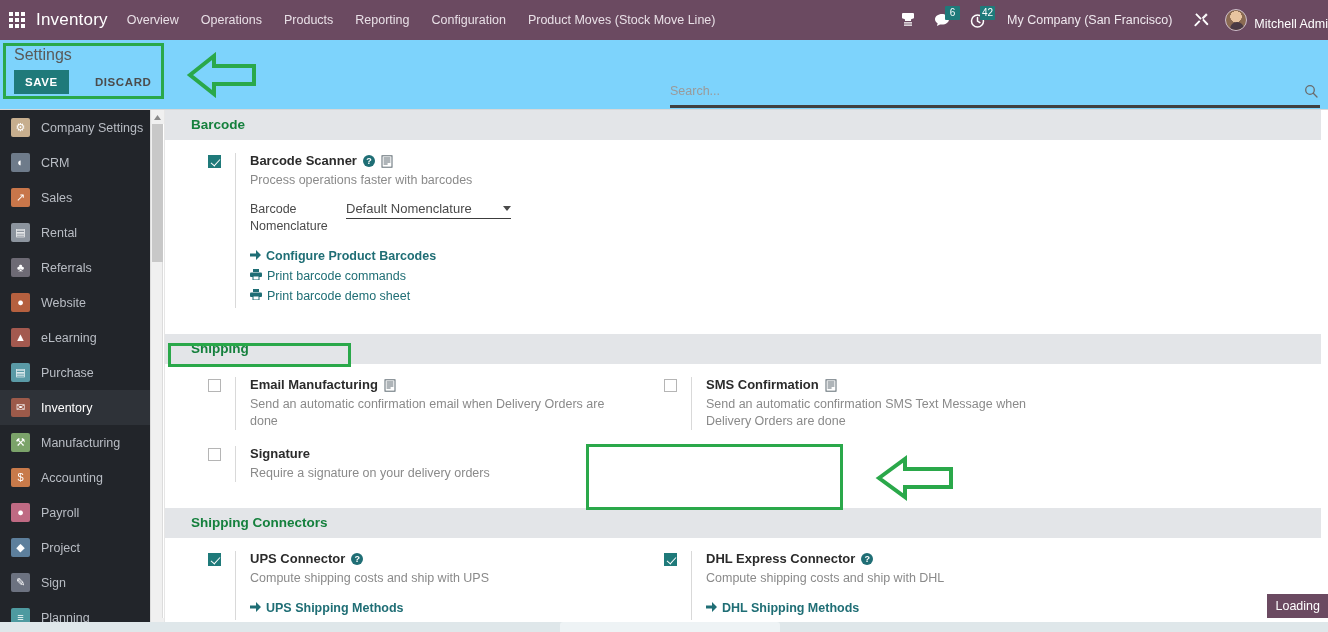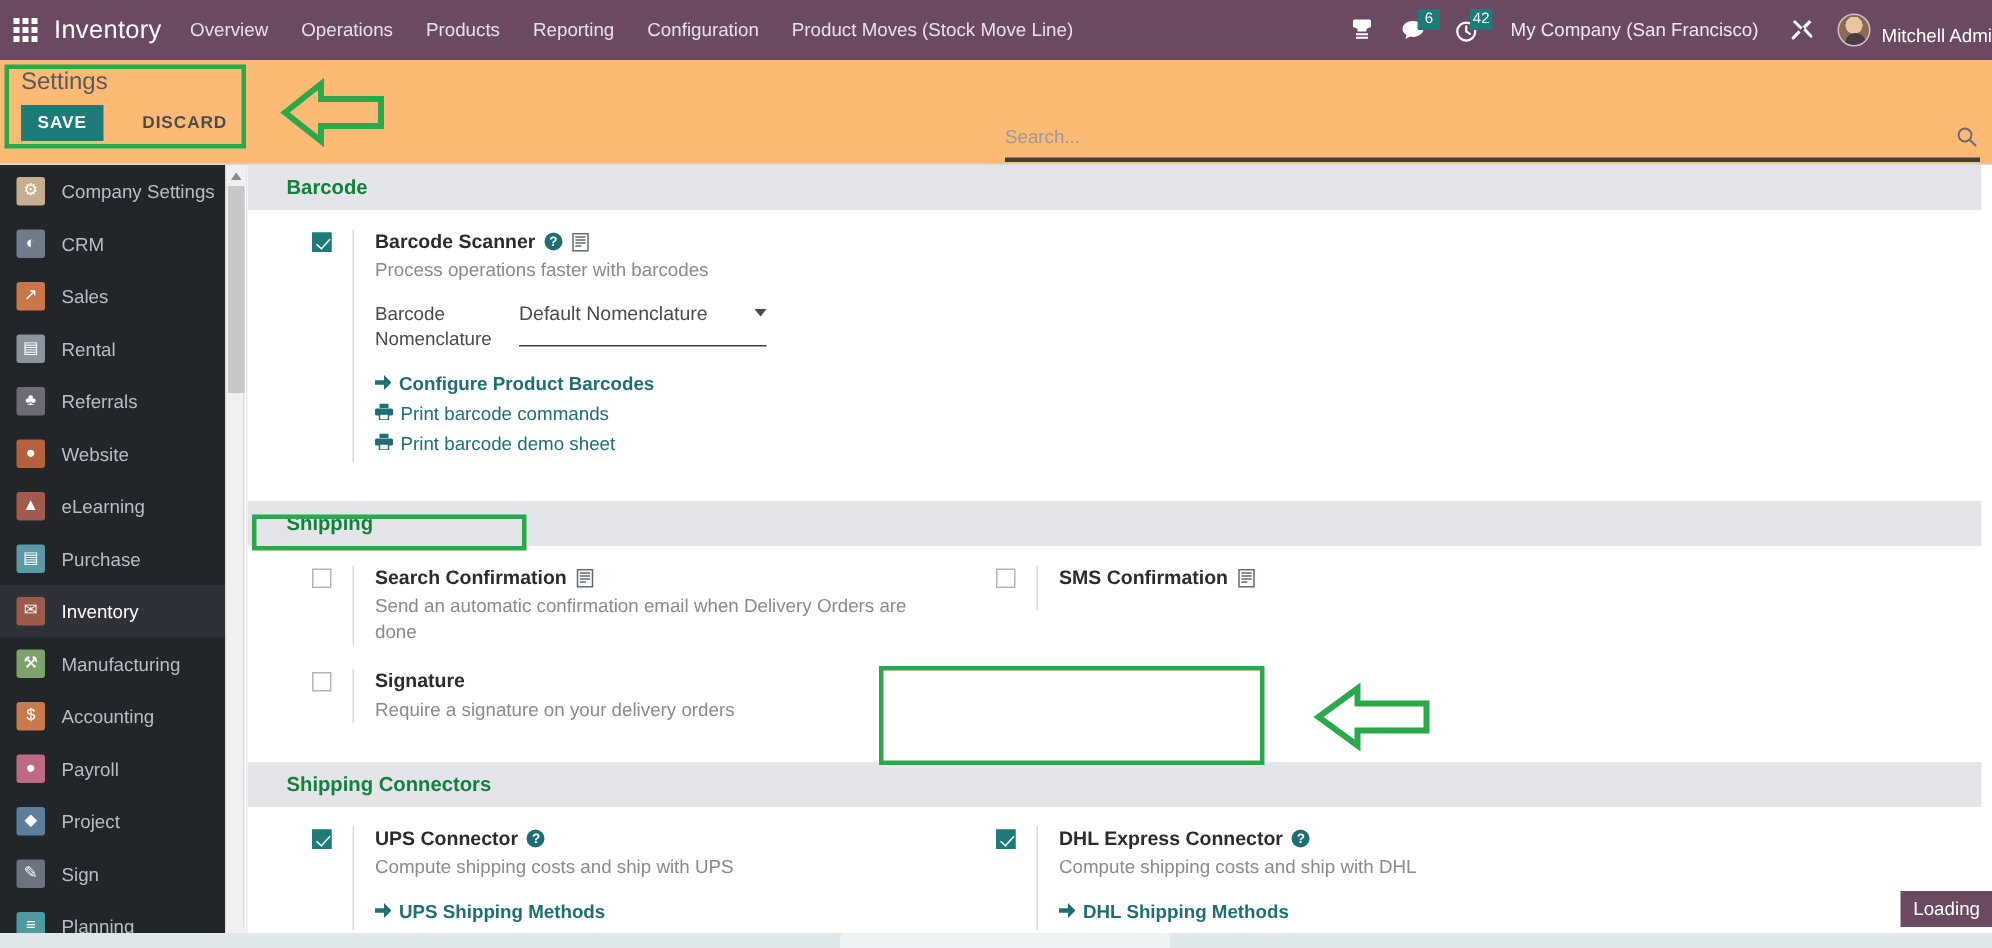--- a/index.html
+++ b/index.html
@@ -71,21 +71,21 @@
   .avatar::after {
     content: ""; position: absolute; left: 4px; bottom: 0; width: 14px; height: 8px;
     background: #4a3a44; border-radius: 7px 7px 0 0;
   }
   .user-name { font-size: 12.5px; color: #fff; padding-left: 7px; white-space: nowrap; }
 
   
   .cp {
     position: absolute; top: 40px; left: 0;
     width: 1328px; height: 70px;
-    background: #fdba74;
+    background: #7dd3fc;
     border-bottom: 1px solid #d8d8d8;
     z-index: 20;
   }
   .cp-left { position: absolute; left: 10px; top: 4px; }
   .cp-title { font-size: 16px; color: #5a5a5a; font-weight: 400; padding: 2px 0 6px 4px; }
   .cp-btns { display: flex; align-items: center; padding-left: 4px; }
   .btn-save {
     background: #1f7a7a; color: #ffffff;
     font-size: 11.5px; font-weight: bold; letter-spacing: .6px;
     padding: 6px 11px; border: none; cursor: pointer;
@@ -206,21 +206,21 @@
   }
   .doc-ic { display: inline-flex; cursor: pointer; }
 
   .field-row { display: flex; align-items: flex-start; margin-top: 12px; }
   .field-label {
     font-size: 12.5px; color: #4a4a4a; width: 96px; line-height: 17px;
   }
   .select-wrap {
     position: relative; width: 165px;
     border-bottom: 1px solid #3c3c3c;
-    display: flex; align-items: center; padding-bottom: 14px;
+    display: flex; align-items: center; padding-bottom: 2px;
   }
   .select-val { font-size: 13px; color: #4a4a4a; }
   .caret {
     margin-left: auto;
     width: 0; height: 0;
     border-left: 4px solid transparent; border-right: 4px solid transparent;
     border-top: 5px solid #4a4a4a;
   }
   .links { margin-top: 13px; }
   .ilink {
@@ -477,21 +477,21 @@
       </div>
 
       <div class="sec-head">Shipping</div>
       <div class="sec-body">
         <div class="row2">
           <div class="col">
             <div class="setting">
               <div class="cbox"></div>
               <div class="sbody">
                 <div class="slabel">
-                  <span>Search Confirmation</span>
+                  <span>Email Manufacturing</span>
                   <span class="doc-ic">
                     <svg width="12" height="13" viewBox="0 0 12 13" fill="none" stroke="#5f6b72" stroke-width="1">
                       <rect x="1" y=".8" width="10" height="11.4"></rect>
                       <path d="M2.6 3h6.8M2.6 5h6.8M2.6 7h6.8M2.6 9h4"></path>
                     </svg>
                   </span>
                 </div>
                 <div class="sdesc">Send an automatic confirmation email when Delivery Orders are done</div>
               </div>
             </div>
@@ -502,20 +502,21 @@
               <div class="sbody">
                 <div class="slabel">
                   <span>SMS Confirmation</span>
                   <span class="doc-ic">
                     <svg width="12" height="13" viewBox="0 0 12 13" fill="none" stroke="#5f6b72" stroke-width="1">
                       <rect x="1" y=".8" width="10" height="11.4"></rect>
                       <path d="M2.6 3h6.8M2.6 5h6.8M2.6 7h6.8M2.6 9h4"></path>
                     </svg>
                   </span>
                 </div>
+                <div class="sdesc wide">Send an automatic confirmation SMS Text Message when Delivery Orders are done</div>
               </div>
             </div>
           </div>
         </div>
 
         <div class="row2" style="">
           <div class="col">
             <div class="setting">
               <div class="cbox"></div>
               <div class="sbody">

